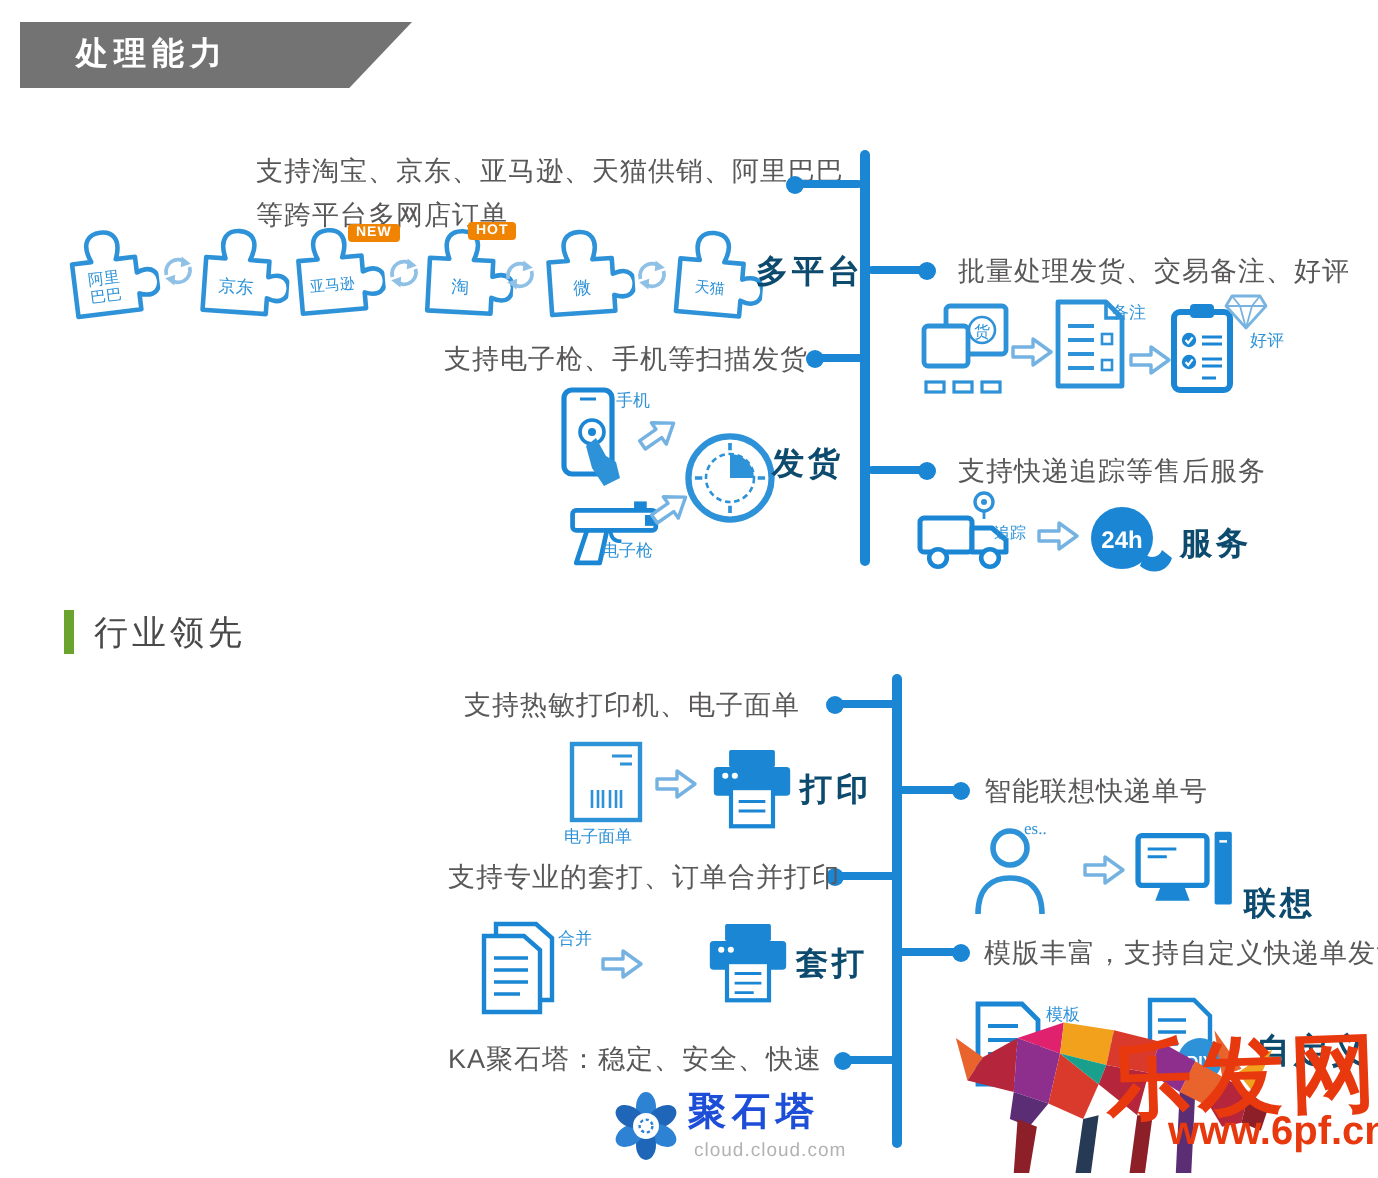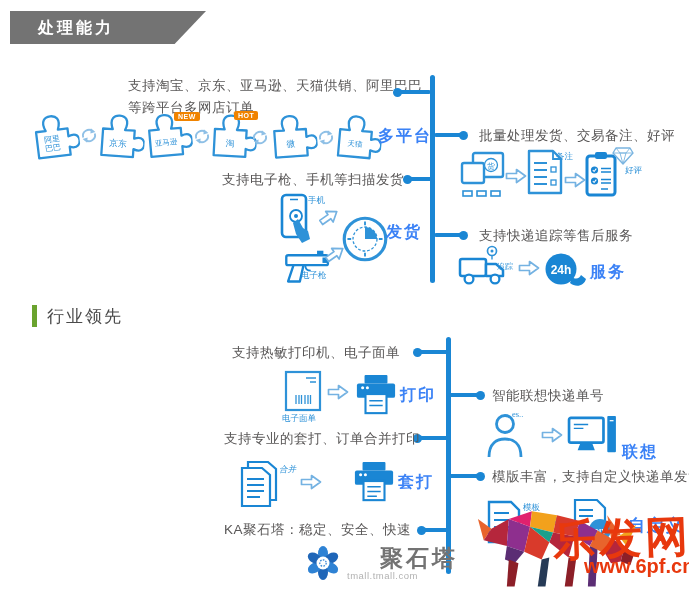--- a/index.html
+++ b/index.html
@@ -1,36 +1,36 @@
 <!DOCTYPE html>
 <html><head>
 <meta charset="utf-8">
 <style>
   html,body{margin:0;padding:0;}
   body{width:689px;height:589px;position:relative;overflow:hidden;background:#fff;
        font-family:"Liberation Sans","DejaVu Sans",sans-serif;}
   .abs{position:absolute;}
   .txt{position:absolute;color:#595757;font-size:13.5px;white-space:nowrap;letter-spacing:0.5px;}
-  .olabel{position:absolute;color:#3b82f6;font-weight:bold;font-size:16px;white-space:nowrap;letter-spacing:2px;}
+  .olabel{position:absolute;color:#0c4a6e;font-weight:bold;font-size:16px;white-space:nowrap;letter-spacing:2px;}
   .blabel{position:absolute;color:#2e92d8;font-size:8.5px;white-space:nowrap;}
   .spine{position:absolute;width:5px;background:#1a86d4;border-radius:3px;}
   .hline{position:absolute;height:4px;background:#1a86d4;border-radius:2px;}
   .dot{position:absolute;width:9px;height:9px;border-radius:50%;background:#1a86d4;}
   .banner{position:absolute;left:10px;top:11px;width:196px;height:33px;background:#737373;
           clip-path:polygon(0 0,100% 0,84% 100%,0 100%);}
   .banner span{display:block;color:#fff;font-weight:bold;font-size:16px;letter-spacing:3px;
           line-height:33px;padding-left:28px;}
   .badge{position:absolute;background:#f08300;color:#fff;font-size:7px;font-weight:bold;
          padding:1px 4px;border-radius:2px;letter-spacing:0.5px;z-index:3;}
   .sec2bar{position:absolute;left:32px;top:305px;width:5px;height:22px;background:#6aa32e;}
   .sec2title{position:absolute;left:47px;top:305px;color:#4a4a4a;font-size:17px;letter-spacing:2px;}
   .wm-name{position:absolute;left:553px;top:510px;color:#e8380d;font-family:"Liberation Serif","DejaVu Serif",serif;
            font-weight:bold;font-size:43px;letter-spacing:3px;transform:rotate(-2deg);z-index:6;white-space:nowrap;}
   .wm-url{position:absolute;left:584px;top:555px;color:#e8380d;font-weight:bold;font-size:20px;z-index:6;white-space:nowrap;}
-  .logo-name{position:absolute;left:344px;top:543px;color:#737373;font-weight:bold;font-size:23px;letter-spacing:3px;margin-left:36px;}
+  .logo-name{position:absolute;left:344px;top:543px;color:#1d4ed8;font-weight:bold;font-size:19px;letter-spacing:3px;}
   .logo-sub{position:absolute;left:347px;top:570px;color:#b2b2b2;font-size:9.5px;letter-spacing:0.5px;}
   .ortxt{position:absolute;color:#7aa3c8;font-weight:bold;font-size:12px;}
   svg{display:block;}
 </style>
 </head>
 <body>
 
 <div class="banner">
   <span>处理能力</span>
 </div>
@@ -241,21 +241,21 @@
 <div class="olabel" style="left:622px;top:442px;">联想</div>
 
 <div class="hline" style="left:418px;top:436px;width:30px;"></div>
 <div class="dot" style="left:413px;top:434px;"></div>
 <div class="txt" style="left:224px;top:430px;">支持专业的套打、订单合并打印</div>
 <svg class="abs" style="left:238px;top:460px;" width="42" height="48" viewBox="0 0 42 48">
   <path d="M10 2 H30 L38 9 V40 H10 Z" fill="#fff" stroke="#1a86d4" stroke-width="2.2"></path>
   <path d="M4 8 H24 L32 15 V46 H4 Z" fill="#fff" stroke="#1a86d4" stroke-width="2.2"></path>
   <path d="M9 19 H26 M9 25 H26 M9 31 H26 M9 37 H22" stroke="#1a86d4" stroke-width="1.8"></path>
 </svg>
-<div class="blabel" style="left:279px;top:464px;font-style:italic;">合并</div>
+<div class="blabel" style="left:279px;top:464px;">合并</div>
 <svg class="abs" style="left:300px;top:474px;" width="22" height="16" viewBox="0 0 22 16">
   <path d="M1.5 5.5 H11.5 V1.5 L20.5 8 L11.5 14.5 V10.5 H1.5 Z" fill="#fff" stroke="#74b2e2" stroke-width="1.7" stroke-linejoin="round"></path>
 </svg>
 <svg class="abs" style="left:353px;top:460px;" width="42" height="44" viewBox="0 0 44 46">
   <rect x="10" y="2" width="24" height="9" rx="1" fill="#1a86d4"></rect>
   <rect x="2" y="11" width="40" height="15" rx="2" fill="#1a86d4"></rect>
   <circle cx="8" cy="15.5" r="1.6" fill="#fff"></circle>
     <circle cx="13" cy="15.5" r="1.6" fill="#fff"></circle>
   <rect x="11" y="22" width="22" height="20" fill="#fff" stroke="#1a86d4" stroke-width="2.2"></rect>
   <path d="M15 28 H29 M15 33 H29 M15 38 H25" stroke="#1a86d4" stroke-width="1.5"></path>
@@ -289,21 +289,21 @@
     <ellipse cx="18" cy="8.5" rx="5" ry="7.5" fill="#1f66b8" transform="rotate(60 18 18)"></ellipse>
     <ellipse cx="18" cy="8.5" rx="5" ry="7.5" fill="#2e82d4" transform="rotate(120 18 18)"></ellipse>
     <ellipse cx="18" cy="8.5" rx="5" ry="7.5" fill="#1f66b8" transform="rotate(180 18 18)"></ellipse>
     <ellipse cx="18" cy="8.5" rx="5" ry="7.5" fill="#2e82d4" transform="rotate(240 18 18)"></ellipse>
     <ellipse cx="18" cy="8.5" rx="5" ry="7.5" fill="#1f66b8" transform="rotate(300 18 18)"></ellipse>
   </g>
   <circle cx="18" cy="18" r="6.5" fill="#fff"></circle>
   <circle cx="18" cy="18" r="3.2" fill="none" stroke="#2e82d4" stroke-width="1.2" stroke-dasharray="1.6 1.3"></circle>
 </svg>
 <div class="logo-name">聚石塔</div>
-<div class="logo-sub">tmall.tmall.com</div>
+<div class="logo-sub">cloud.cloud.com</div>
 
 <svg class="abs" style="left:476px;top:503px;z-index:5;" width="164" height="86" viewBox="0 0 170 88">
   <polygon points="8,38 2,16 16,26" fill="#e8642c"></polygon>
   <polygon points="8,38 16,26 34,16 32,44" fill="#b5263c"></polygon>
   <polygon points="32,44 34,16 56,24 50,50" fill="#8e2f8e"></polygon>
   <polygon points="32,44 50,50 40,62 30,58" fill="#5b2d74"></polygon>
   <polygon points="34,58 44,62 40,86 32,86" fill="#8c1f28"></polygon>
   <polygon points="50,50 56,24 76,40 68,58" fill="#d93a2b"></polygon>
   <polygon points="34,16 58,8 56,24" fill="#e0216e"></polygon>
   <polygon points="56,24 58,8 84,12 80,30" fill="#f2a11c"></polygon>

